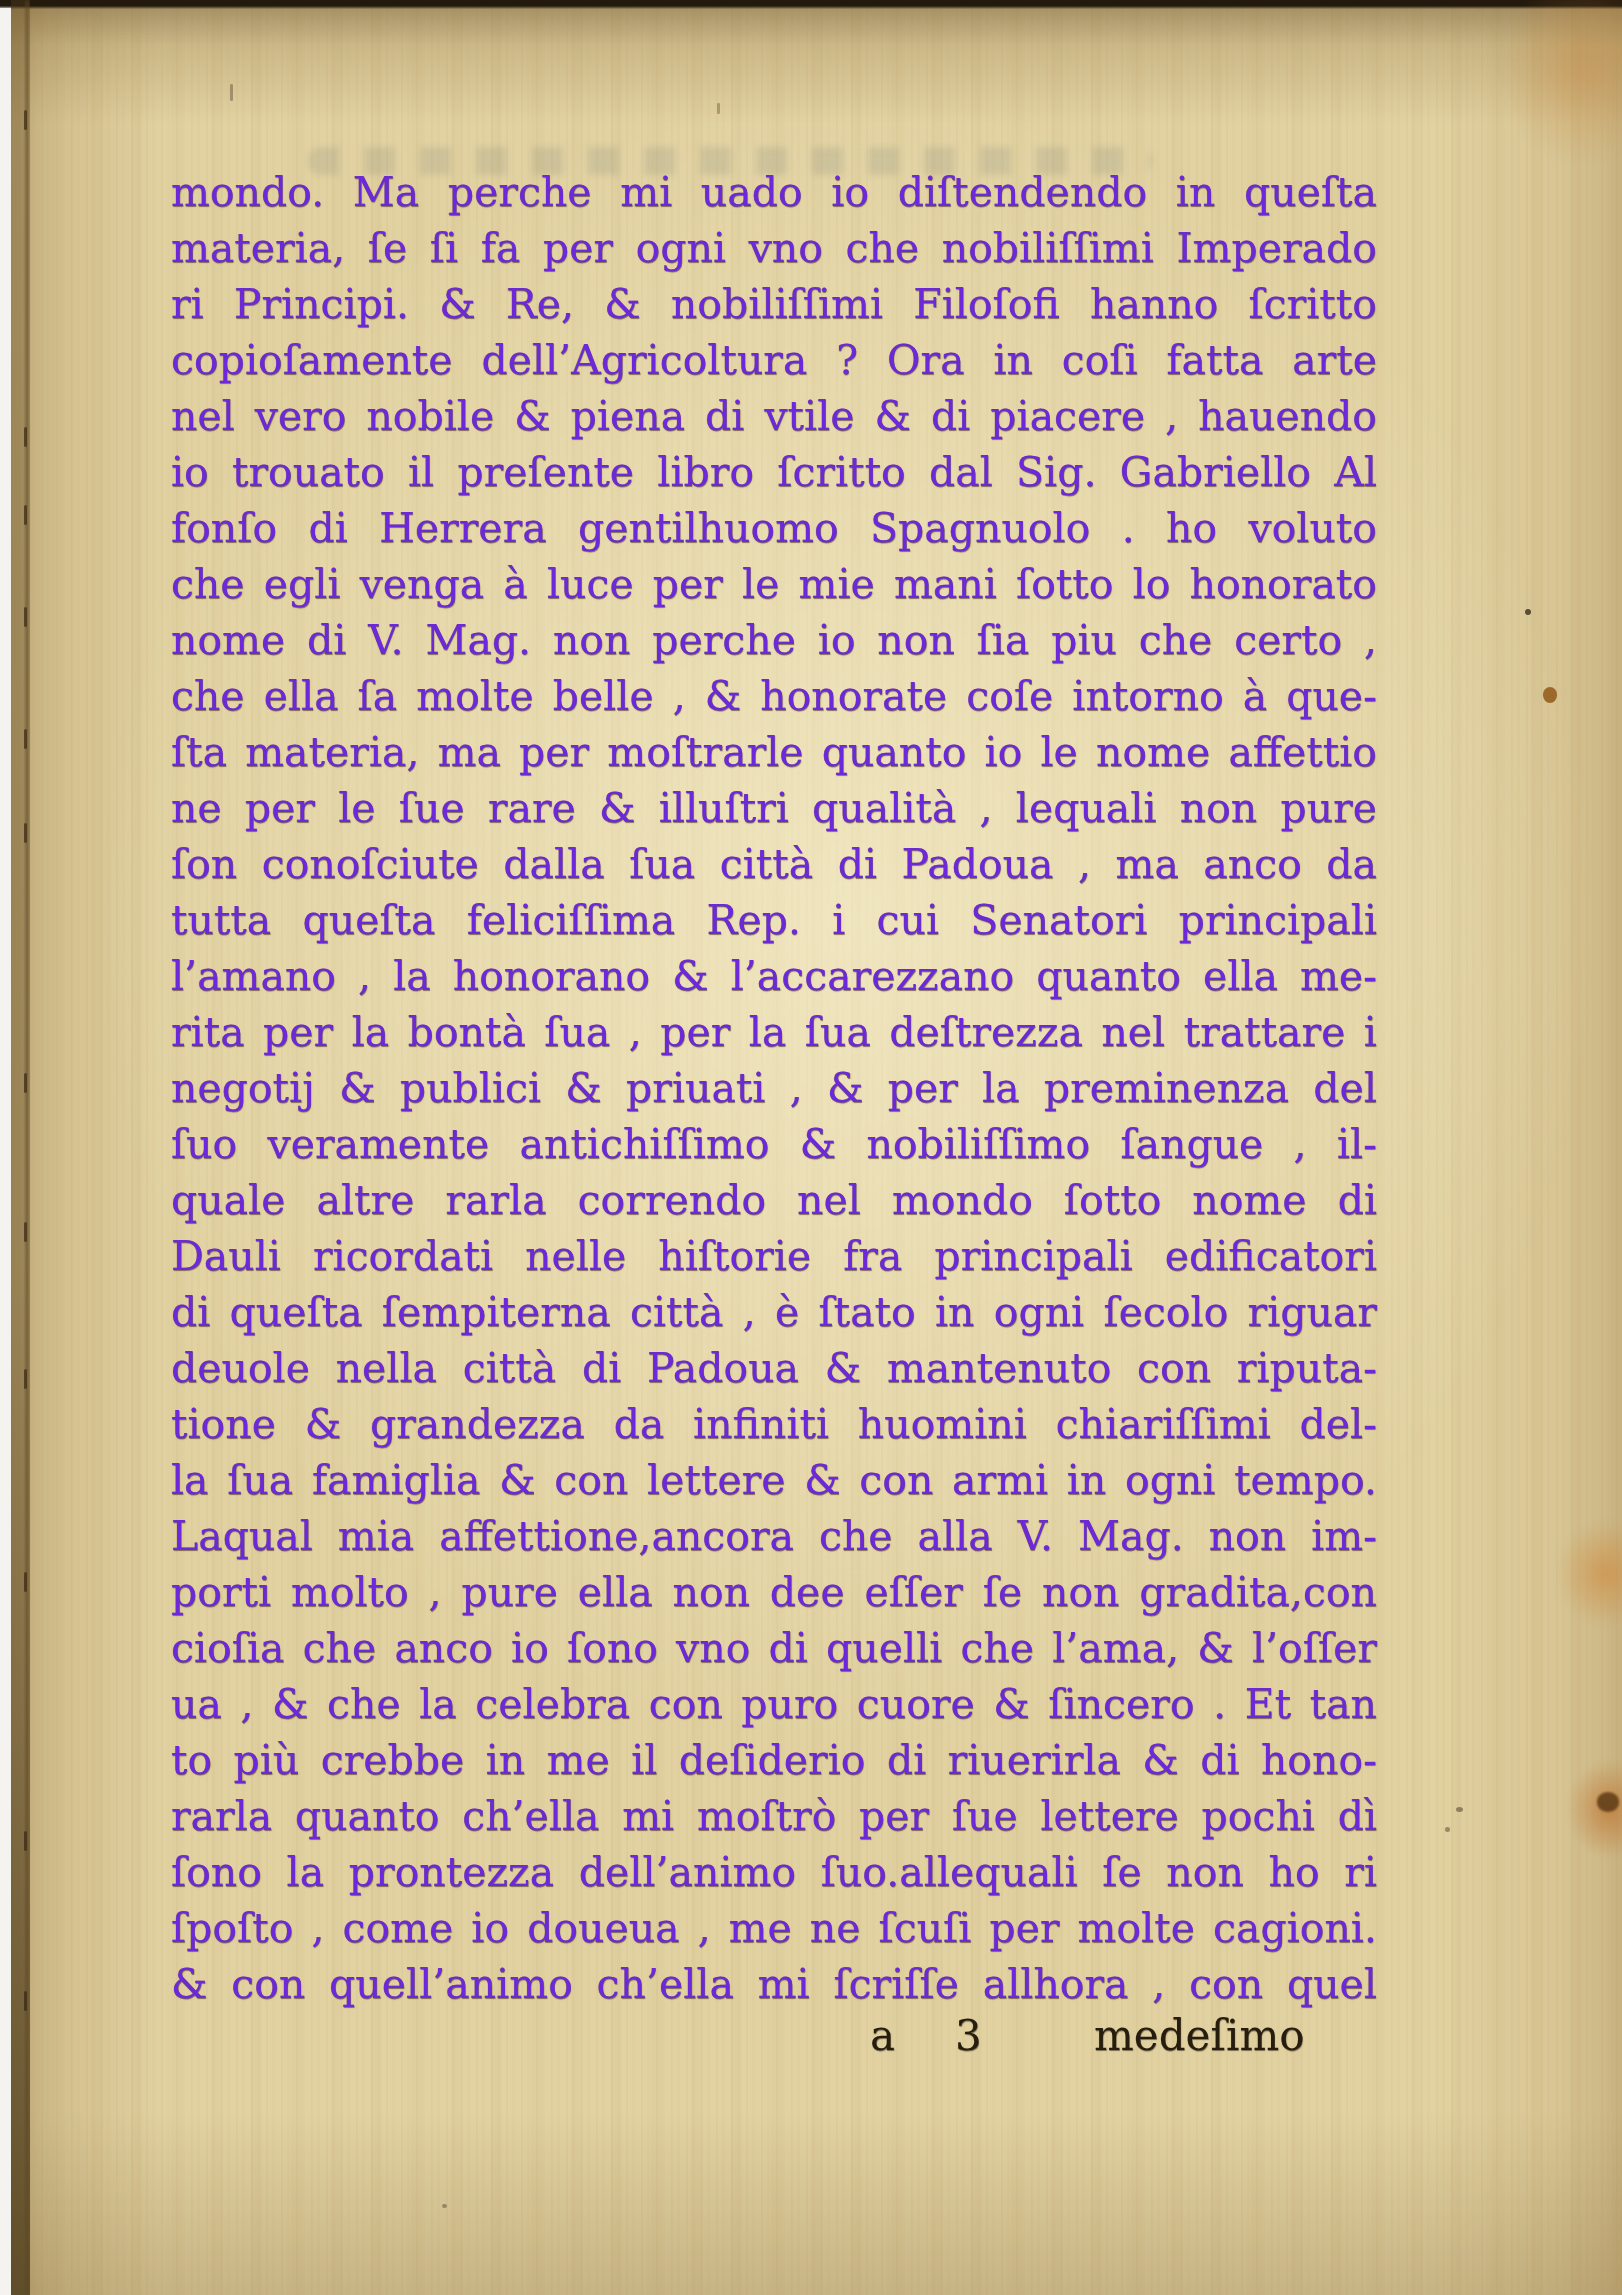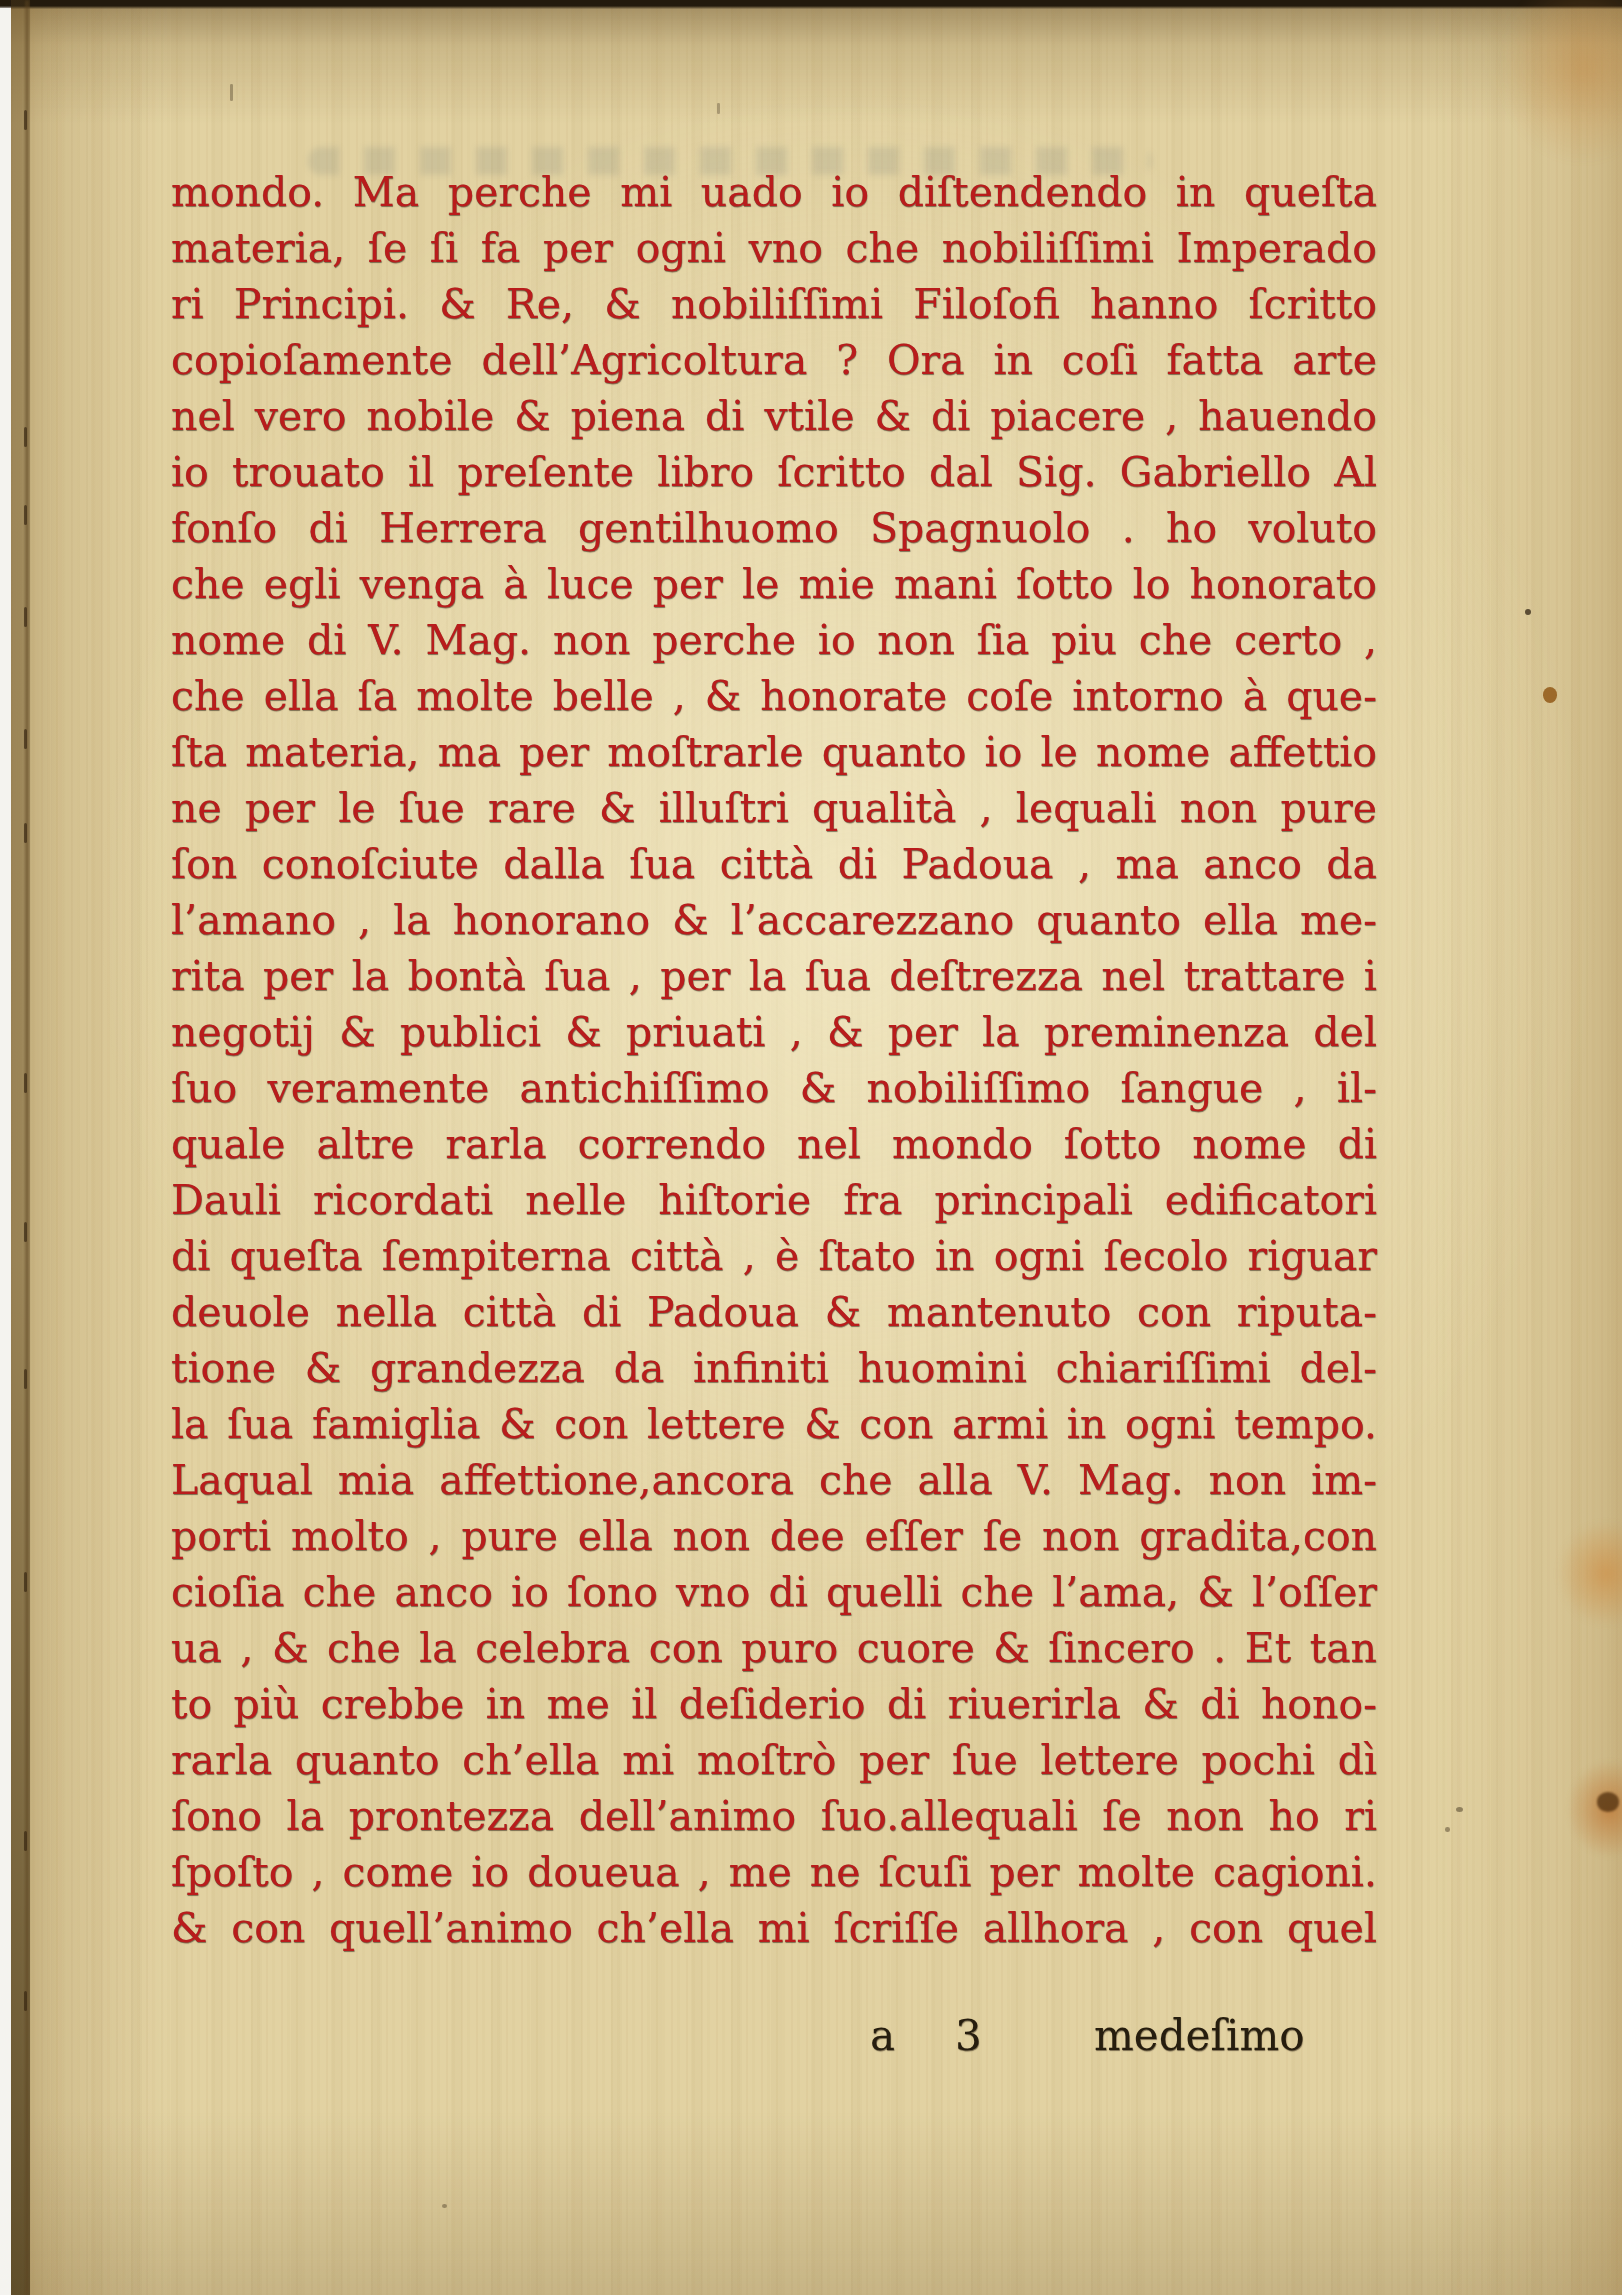--- a/index.html
+++ b/index.html
@@ -86,21 +86,21 @@
   
   .bleed{
     position:absolute;left:308px;top:147px;width:844px;height:27.5px;
     background:repeating-linear-gradient(90deg,
       rgba(104,116,112,0.30) 0 31px, rgba(0,0,0,0) 31px 56px);
     border-radius:13px;filter:blur(3.3px);opacity:.55;
   }
   
   .text-block{
     position:absolute;left:171px;top:164px;width:1206px;
-    color:#b91c1c;
+    color:#6d28d9;
     font-size:41px;
     text-shadow:0.4px 0.5px 0.9px rgba(42,30,14,0.55), -0.3px 0 0.5px rgba(42,30,14,0.28);
   }
   .line{
     height:56px;line-height:56px;
     white-space:normal;
     text-align:justify;
     text-align-last:justify;
   }
   .sig-row{
@@ -160,20 +160,21 @@
       <div class="line">copioſamente dell’Agricoltura ?  Ora in coſi fatta arte</div>
       <div class="line">nel vero nobile &amp; piena di vtile &amp; di piacere , hauendo</div>
       <div class="line">io trouato il preſente libro ſcritto dal Sig. Gabriello Al</div>
       <div class="line">fonſo di Herrera gentilhuomo Spagnuolo .  ho voluto</div>
       <div class="line">che egli venga à luce per le mie mani  ſotto lo honorato</div>
       <div class="line">nome di  V. Mag.  non  perche io non ſia piu che certo ,</div>
       <div class="line">che ella ſa molte belle , &amp; honorate coſe intorno à que-</div>
       <div class="line">ſta materia, ma per moſtrarle quanto io le nome affettio</div>
       <div class="line">ne per le ſue  rare &amp;  illuſtri  qualità ,  lequali  non  pure</div>
       <div class="line">ſon conoſciute  dalla  ſua  città di  Padoua ,  ma anco da</div>
+      <div class="line">tutta  queſta  feliciſſima  Rep. i  cui  Senatori  principali</div>
       <div class="line">l’amano , la honorano &amp; l’accarezzano quanto ella me-</div>
       <div class="line">rita per la bontà  ſua ,  per la ſua  deſtrezza  nel  trattare i</div>
       <div class="line">negotij  &amp;  publici &amp;  priuati , &amp; per la  preminenza del</div>
       <div class="line">ſuo veramente  antichiſſimo  &amp;  nobiliſſimo  ſangue , il-</div>
       <div class="line">quale  altre  rarla  correndo  nel  mondo  ſotto  nome di</div>
       <div class="line">Dauli ricordati  nelle  hiſtorie fra  principali  edificatori</div>
       <div class="line">di queſta ſempiterna città , è ſtato in ogni ſecolo riguar</div>
       <div class="line">deuole nella città di Padoua &amp;  mantenuto  con riputa-</div>
       <div class="line">tione &amp; grandezza da infiniti huomini  chiariſſimi del-</div>
       <div class="line">la ſua famiglia &amp; con lettere &amp; con armi in ogni tempo.</div>

